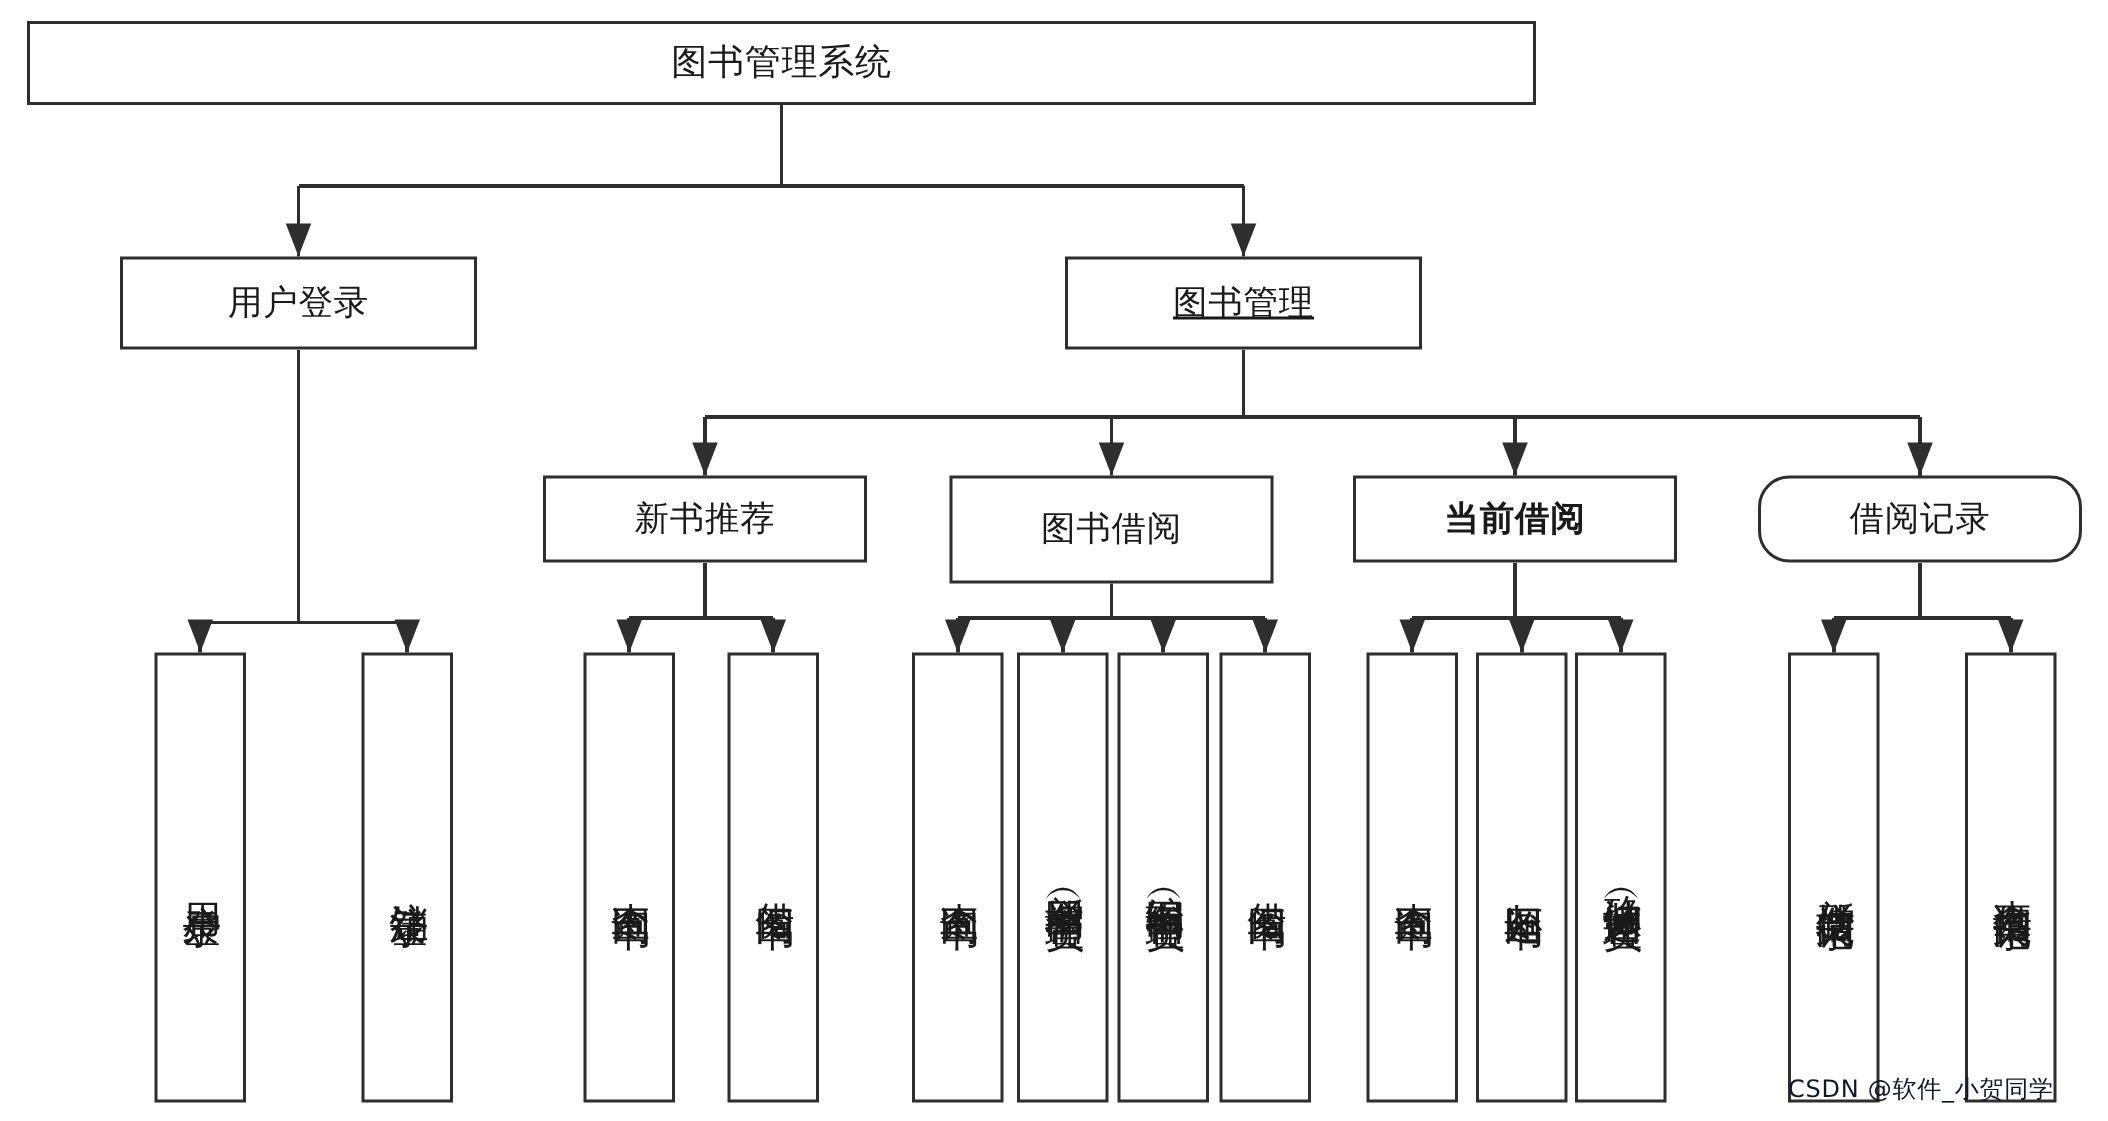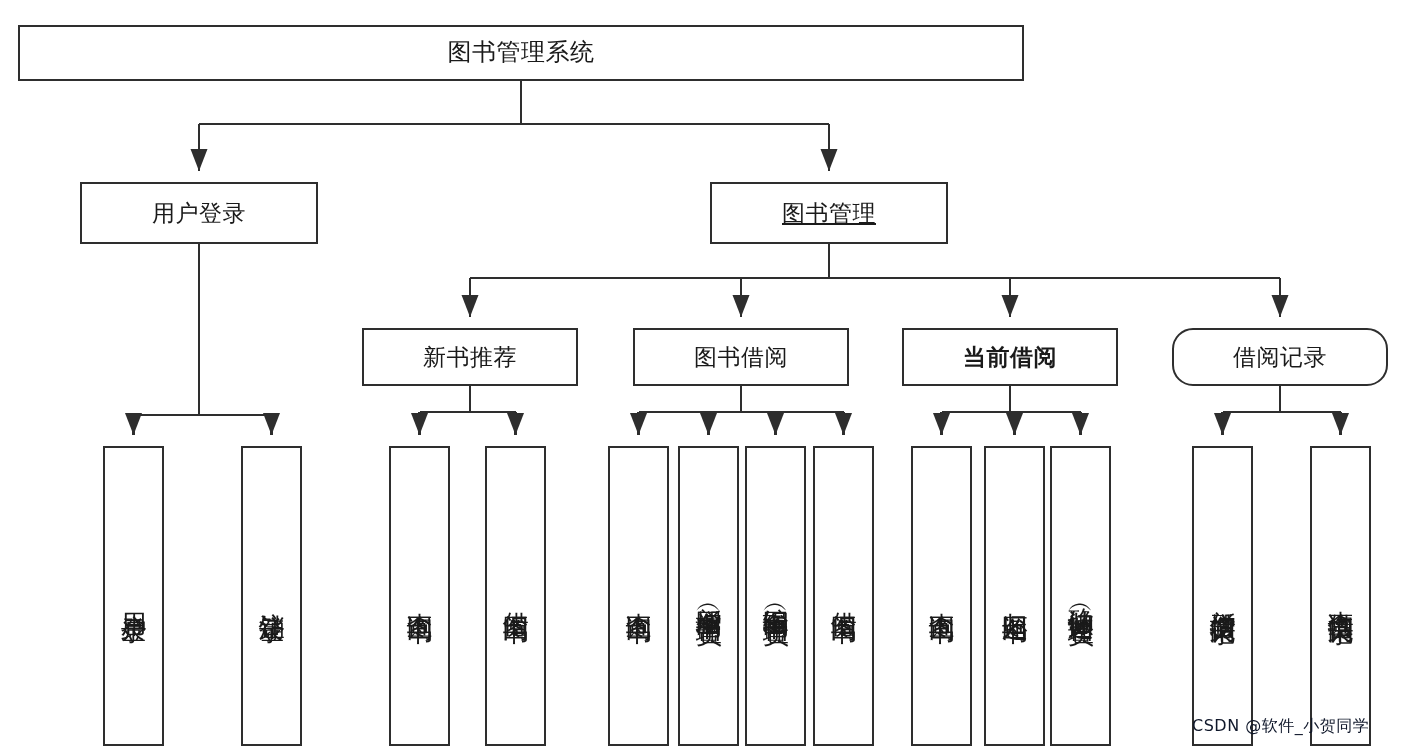--- a/index.html
+++ b/index.html
@@ -27,21 +27,20 @@
   }
   .node {
     position: absolute;
     box-sizing: border-box;
     border: 2.5px solid #2e2e2e;
     background: #ffffff;
     display: flex;
     align-items: center;
     justify-content: center;
     color: #1a1a1a;
-    margin-top: 11px;
   }
   .node-label {
     display: block;
     text-align: center;
     line-height: 1.16;
     letter-spacing: 0.5px;
   }
   
   .node.horiz .node-label {
     font-size: 23px;
@@ -136,21 +135,21 @@
       </div>
       <div class="node horiz" style="left: 80px; top: 171px; width: 238px; height: 62px;">
         <span class="node-label">用户登录</span>
       </div>
       <div class="node horiz" style="left: 710px; top: 171px; width: 238px; height: 62px; text-decoration: underline;">
         <span class="node-label">图书管理</span>
       </div>
       <div class="node horiz" style="left: 362px; top: 317px; width: 216px; height: 58px;">
         <span class="node-label">新书推荐</span>
       </div>
-      <div class="node horiz" style="left: 633px; top: 317px; width: 216px; height: 58px;">
+      <div class="node horiz" style="left: 633px; top: 317px; width: 216px; height: 72px;">
         <span class="node-label">图书借阅</span>
       </div>
       <div class="node horiz" style="left: 902px; top: 317px; width: 216px; height: 58px; font-weight: bold;">
         <span class="node-label">当前借阅</span>
       </div>
       <div class="node horiz" style="left: 1172px; top: 317px; width: 216px; height: 58px; border-radius: 21px;">
         <span class="node-label">借阅记录</span>
       </div>
       <div class="node vert" style="left: 103px; top: 435px; width: 61px; height: 300px;">
         <span class="node-label">用户登录</span>

